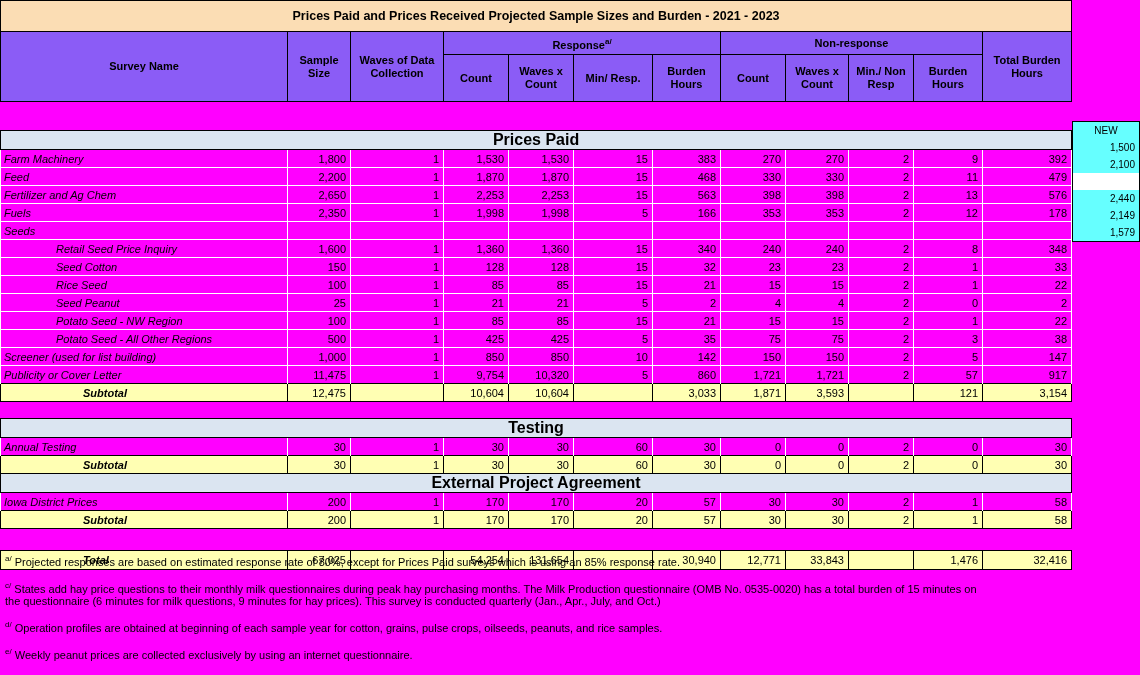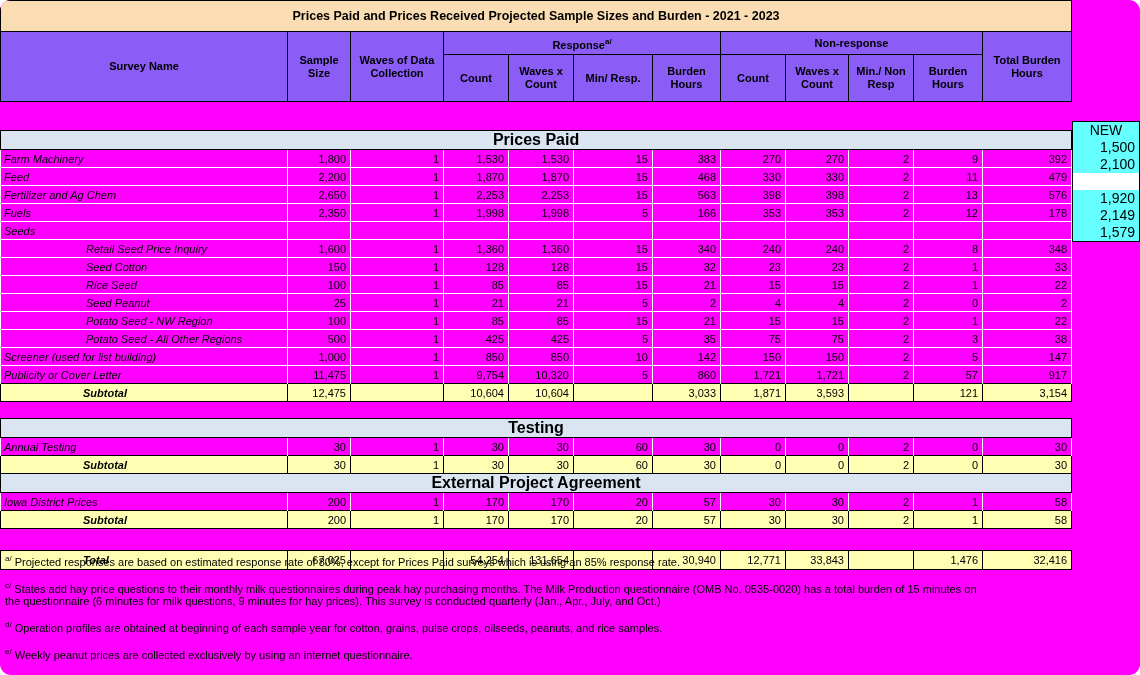--- a/index.html
+++ b/index.html
@@ -1,19 +1,19 @@
 <!DOCTYPE html>
 <html><head>
 <meta charset="utf-8">
 <style>
   html, body { margin:0; padding:0; }
   body { font-family:"Liberation Sans", sans-serif; }
   .page {
     position:relative; width:1140px; height:675px;
-    background:#FF00FF; overflow:hidden;border-radius:11px;
+    background:#FF00FF; overflow:hidden;
   }
   table.main-table {
     position:absolute; left:0; top:0; width:1071px;
     border-collapse:collapse; table-layout:fixed;
     font-size:11px; color:#000;
   }
   .title-cell {
     background:#FBDDB4; border:1px solid #000;
     height:28px; font-weight:bold; font-size:12.5px; text-align:center;
   }
@@ -37,27 +37,27 @@
     font-weight:bold; font-size:16px; text-align:center;
   }
   tr.subtotal-row td, tr.total-row td {
     background:#FFFFB3; border:1px solid #000;
   }
   tr.total-row td { height:18px;margin-left:13px; }
   tr.spacer-row td { border:none; background:#FF00FF; padding:0; }
 
   td.name-cell { text-align:left;font-style:italic; }
   td.num-cell  { text-align:right; padding-right:4px; }
-  td.indent    { padding-left:85px; }
+  td.indent    { padding-left:55px; }
   td.label-cell{ font-weight:bold; padding-left:82px; }
 
   .new-block {
     position:absolute; left:1072px; top:121px; width:66px;
     background:#66FFFF; border:1px solid #000;
-    font-size:14px; color:#000;
+    font-size:10px; color:#000;
   }
   .new-header { height:17px; line-height:17px; text-align:center; }
   .new-value  { height:17px; line-height:17px; text-align:right; padding-right:4px; }
   .new-gap    { height:17px; background:#FFFFFF; }
 
   .footnotes {
     position:absolute; left:5px; top:552px; width:985px;
     font-size:11px; line-height:13px; color:#000;
   }
   .footnote { margin-bottom:10px; }
@@ -393,21 +393,21 @@
         </tr>
       </tbody>
   </table>
 
   <div class="new-block">
     <div class="new-header">NEW</div>
     <div>
         <div class="new-value">1,500</div>
         <div class="new-value">2,100</div>
         <div class="new-gap"></div>
-        <div class="new-value">1,920</div>
+        <div class="new-value">2,440</div>
         <div class="new-value">2,149</div>
         <div class="new-value">1,579</div>
       </div>
   </div>
 
   <div class="footnotes">
       <div class="footnote"><sup>a/</sup> Projected responses are based on estimated response rate of 80%, except for Prices Paid surveys which is using an 85% response rate.</div>
       <div class="footnote"><sup>c/</sup> States add hay price questions to their monthly milk questionnaires during peak hay purchasing months.  The Milk Production questionnaire (OMB No. 0535-0020) has a total burden of 15 minutes on the questionnaire (6 minutes for milk questions, 9 minutes for hay prices). This survey is conducted quarterly (Jan., Apr., July, and Oct.)</div>
       <div class="footnote"><sup>d/</sup> Operation profiles are obtained at beginning of each sample year for cotton, grains, pulse crops, oilseeds, peanuts, and rice samples.</div>
       <div class="footnote"><sup>e/</sup> Weekly peanut prices are collected exclusively by using an internet questionnaire.</div>

